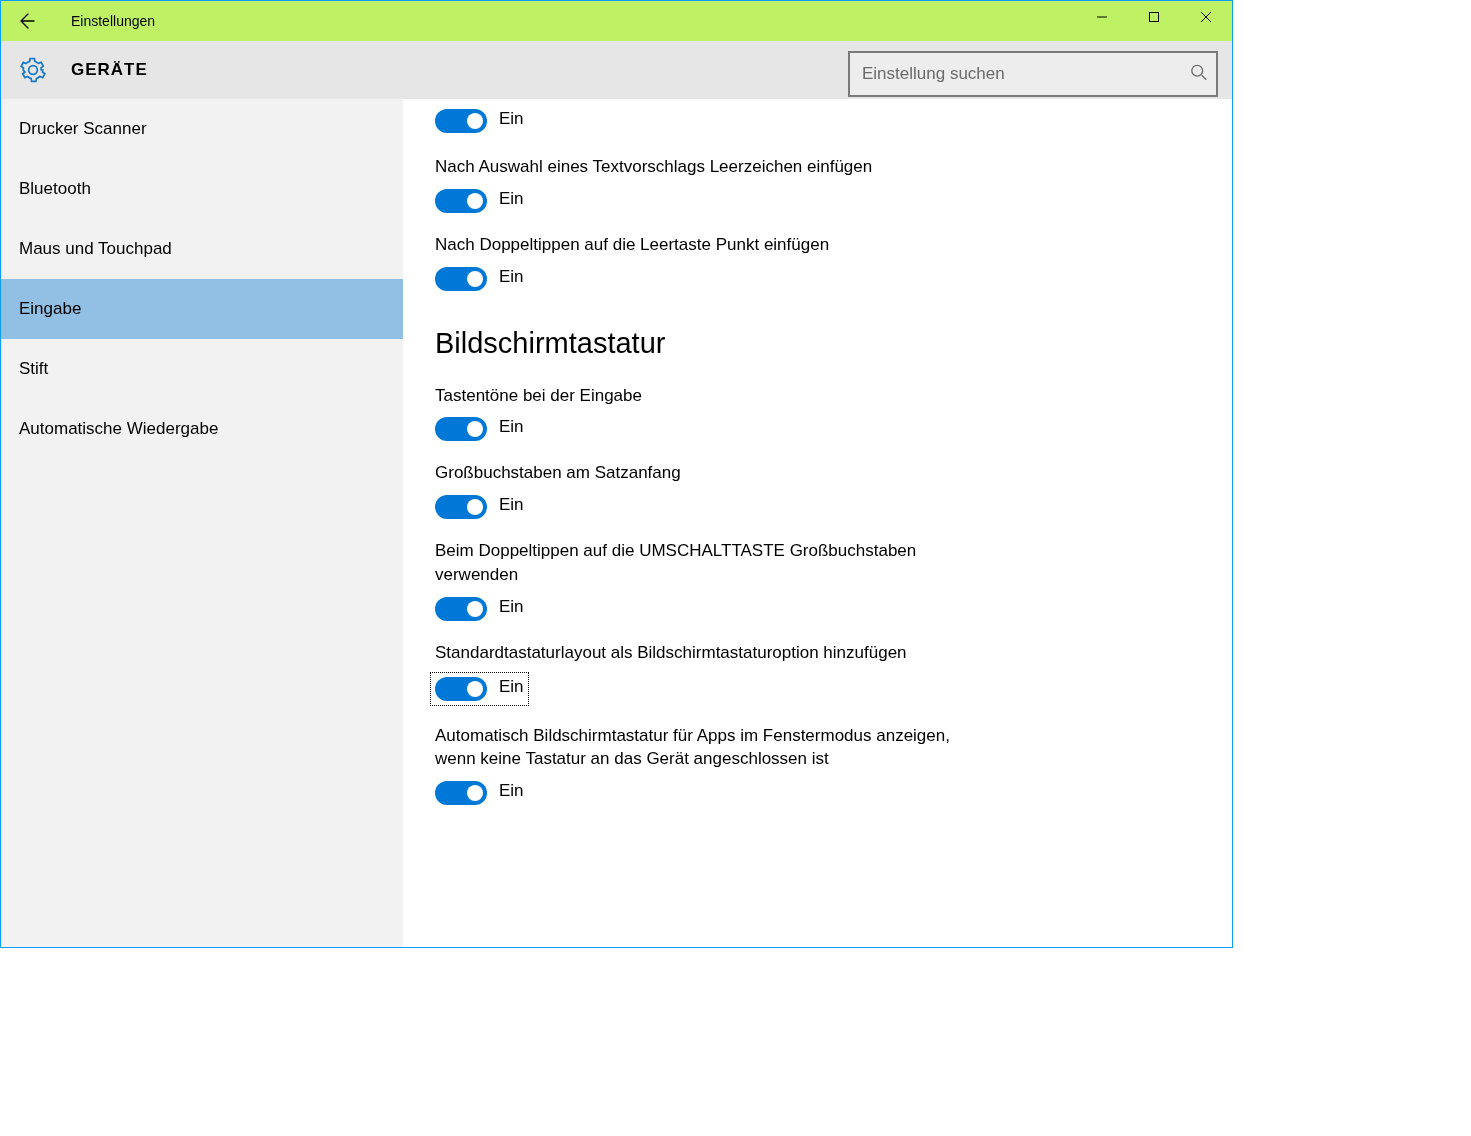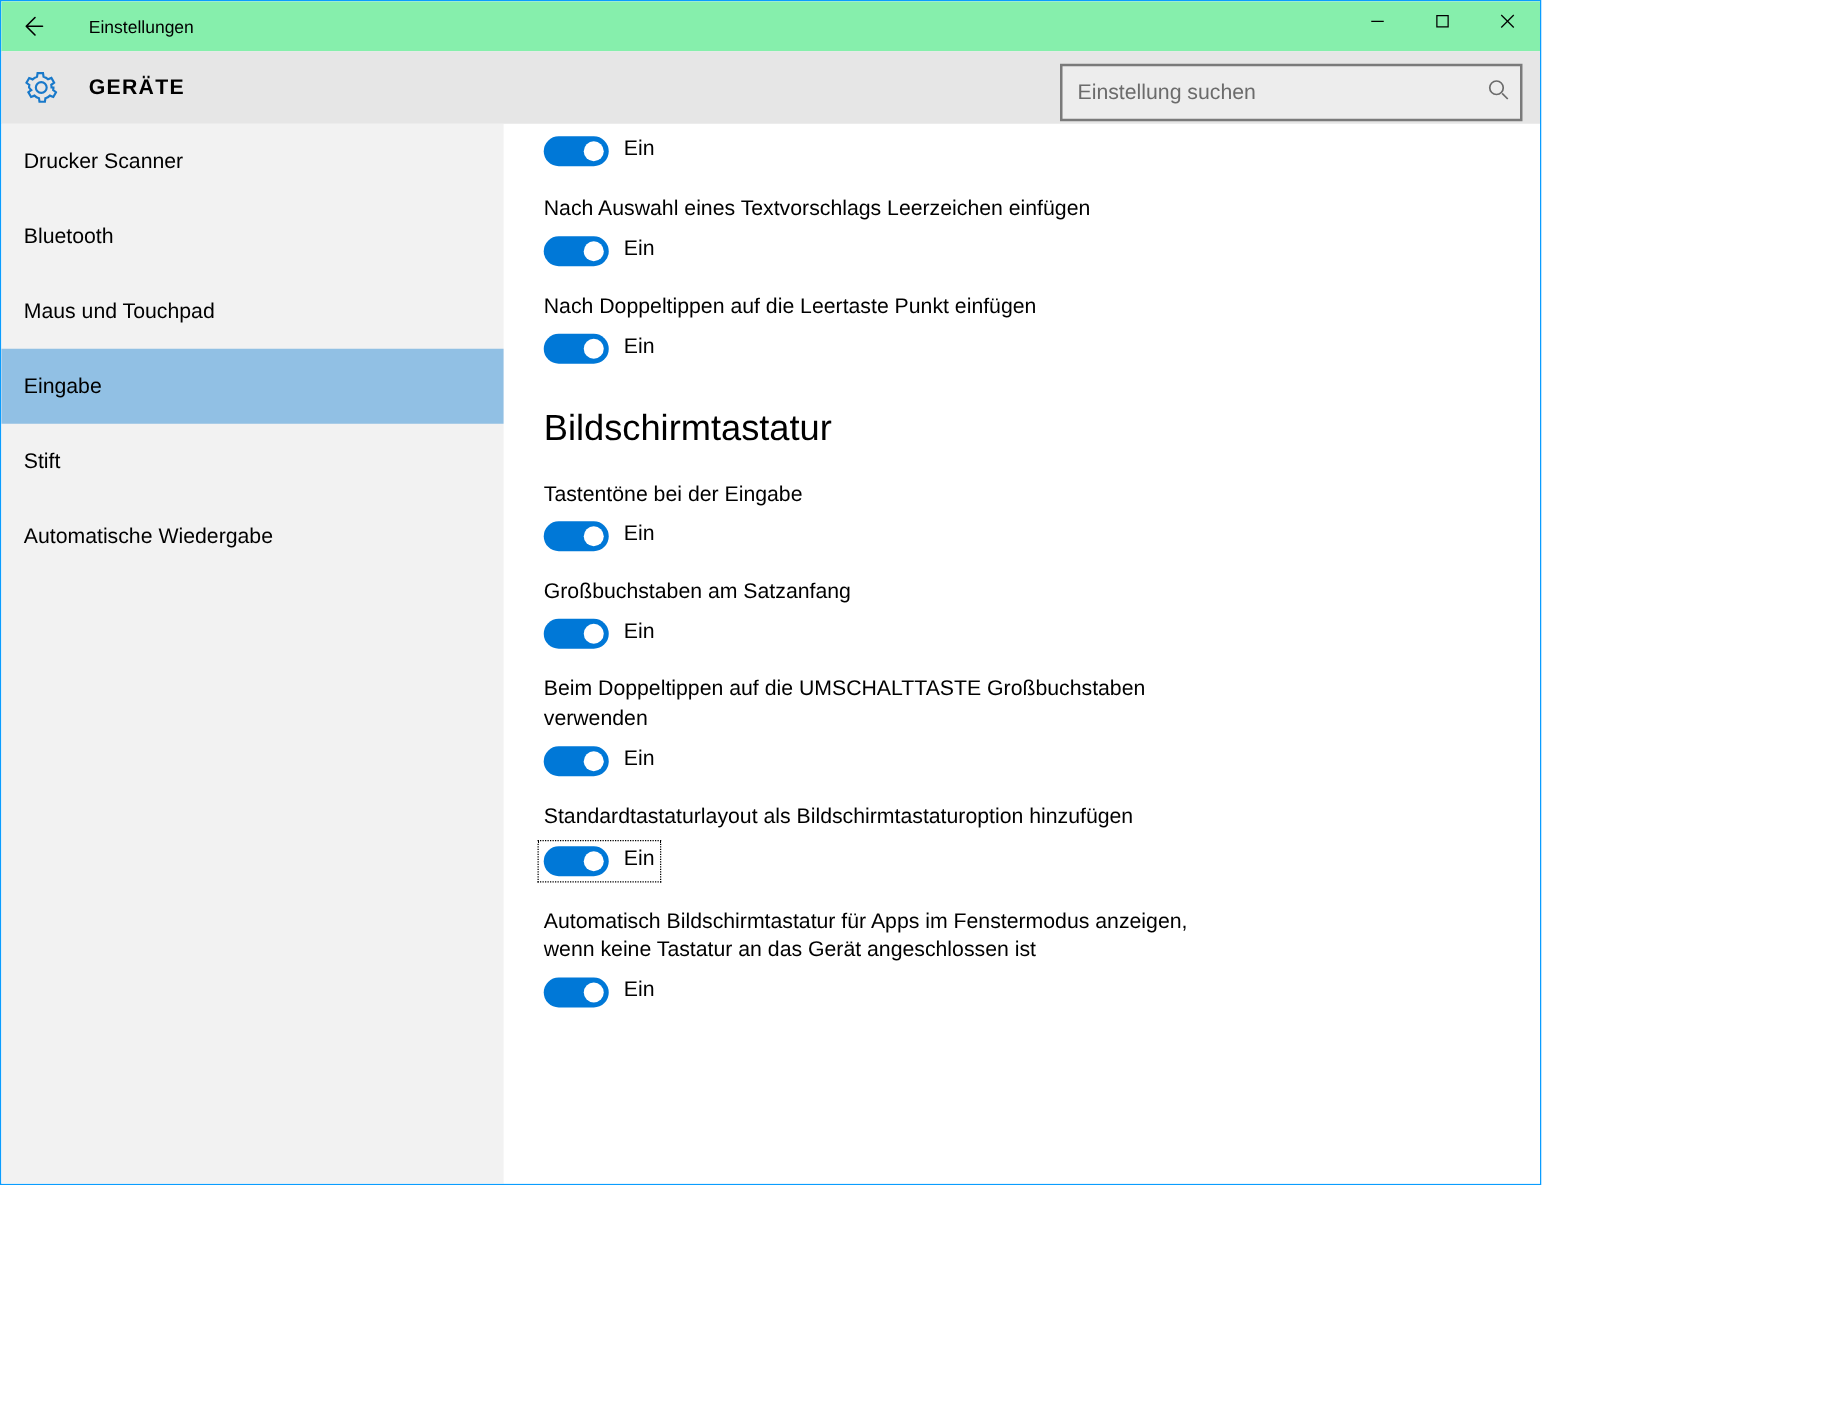--- a/index.html
+++ b/index.html
@@ -11,21 +11,21 @@
     color: #000;
     width: 1233px;
     height: 948px;
     border: 1px solid #0a9dff;
     overflow: hidden;
     position: relative;
   }
   
   .titlebar {
     height: 40px;
-    background: #86efac;
+    background: #bef264;
     display: flex;
     align-items: center;
     position: relative;
   }
   .titlebar .back {
     width: 50px;
     height: 40px;
     display: flex;
     align-items: center;
     justify-content: center;

